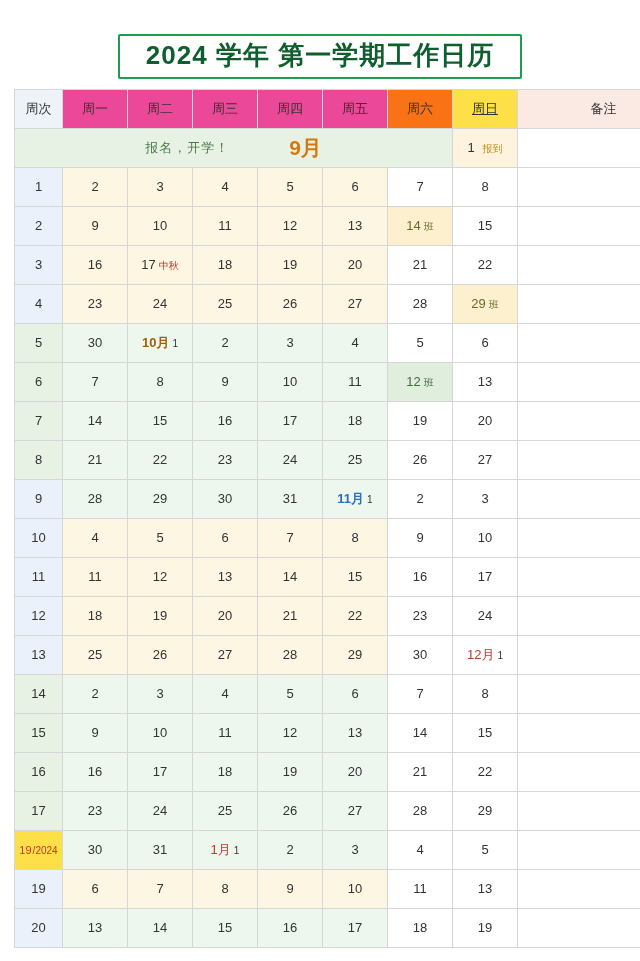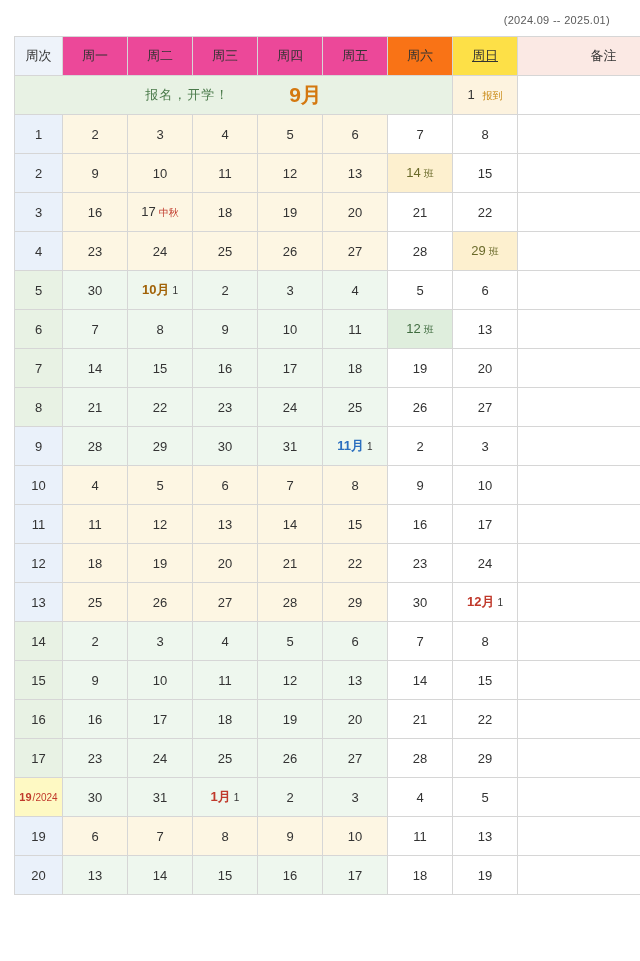--- a/index.html
+++ b/index.html
@@ -118,44 +118,48 @@
   .badge-sm { font-size: 10px; color: #c98a16; margin-left: 6px; }
 
   
   td.weekno {
     background: #eaf1fa;
     font-weight: bold;
     font-size: 13px;
     color: #1c1c1c;
   }
   td.weekno.alt { background: #e8f2e4; }
-  td.weekno.special { background: #fef9c3; color: #c0392b; font-size: 11px; margin-top: 28px; }
+  td.weekno.special { background: #fde047; color: #c0392b; font-size: 11px; margin-top: 28px; }
   td.day      { background: #fdf6e3; }
   td.day.grn  { background: #eef7ee; }
   td.sat      { background: #ffffff; color: #777; }
   td.sun      { background: #ffffff; color: #777; }
   td.sat.work { background: #fdf0cf; color: #6a6a2a; }
   td.sun.work { background: #fdf0cf; color: #6a6a2a; }
   td.sat.grn  { background: #dfeedd; color: #3f6b3f; }
   td.note     { background: #ffffff; }
 
-  .m-red   { color: #c0392b; font-weight: bold; }
+  .m-red   { color: #c0392b; font-weight: normal; }
   .m-orange{ color: #a16207; font-weight: bold; }
   .m-blue  { color: #2b6fbf; font-weight: bold; }
   .sub-lbl { font-size: 10px; margin-left: 1px; font-weight: normal; }
 
   .cell-inner { display: inline-flex; align-items: baseline; gap: 2px; justify-content: center; }
 </style>
 </head>
 <body>
 
 <div class="page">
 
-
-  <div class="subtitle">(2024.09 -- 2025.01)</div>
+  <div class="title-wrap">
+    <div class="title-box">
+      <div class="title-text">2024 学年  第一学期工作日历</div>
+    </div>
+  </div>
+
 
   <table class="cal">
     <colgroup>
       <col class="c-week">
         <col class="c-day">
         <col class="c-day">
         <col class="c-day">
       <col class="c-day">
         <col class="c-day">
         <col class="c-day">

